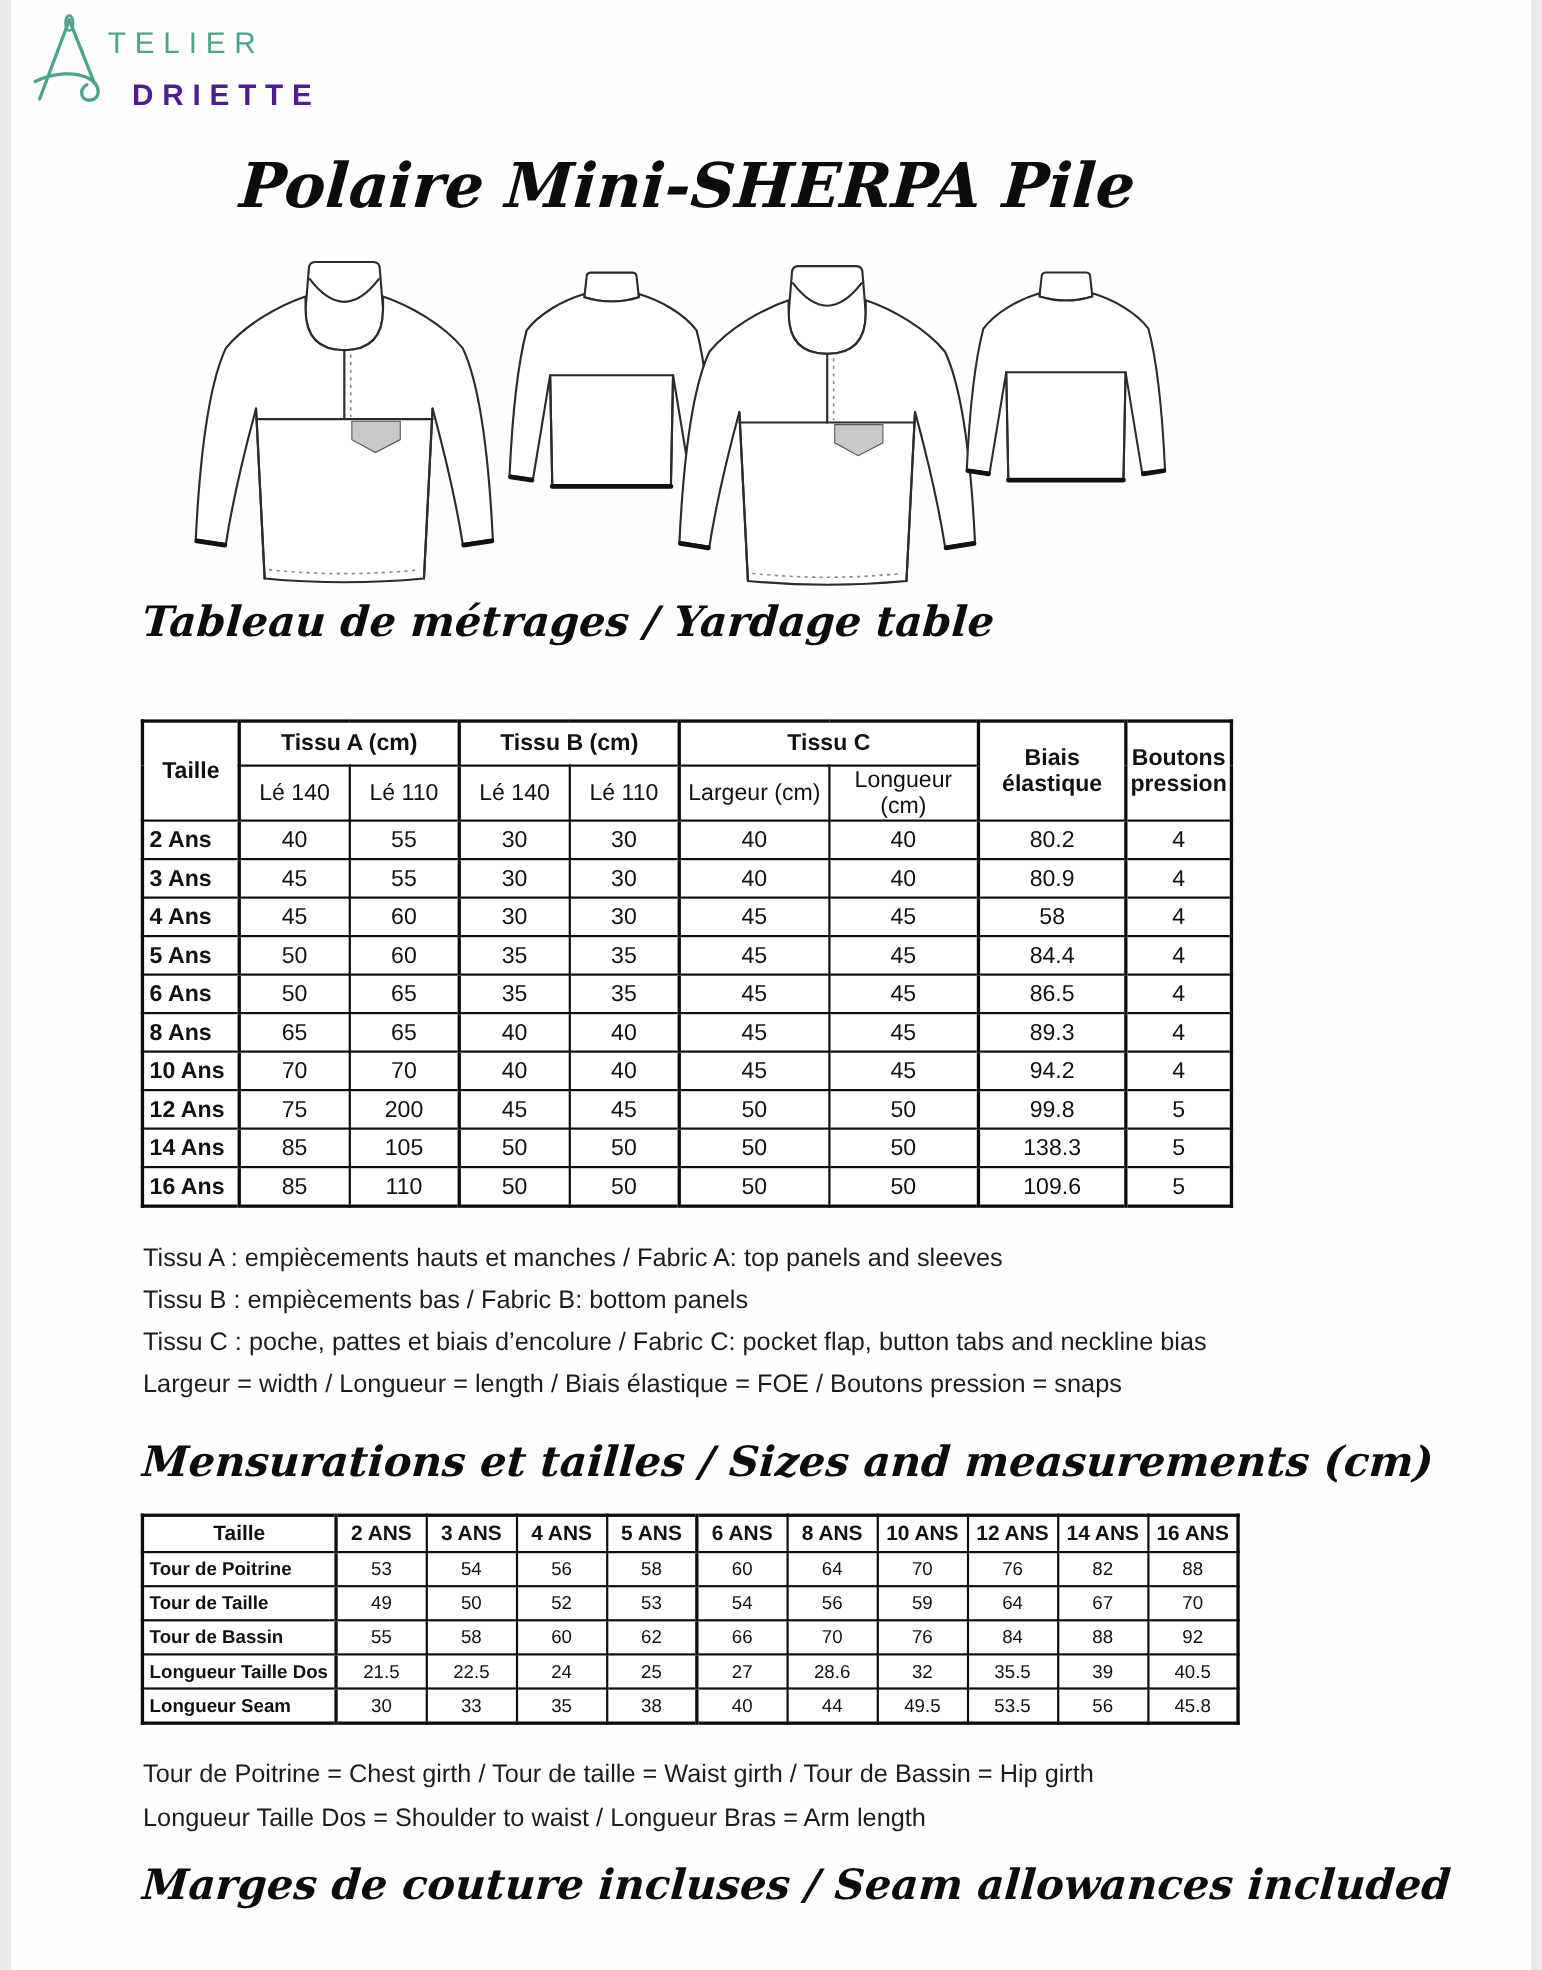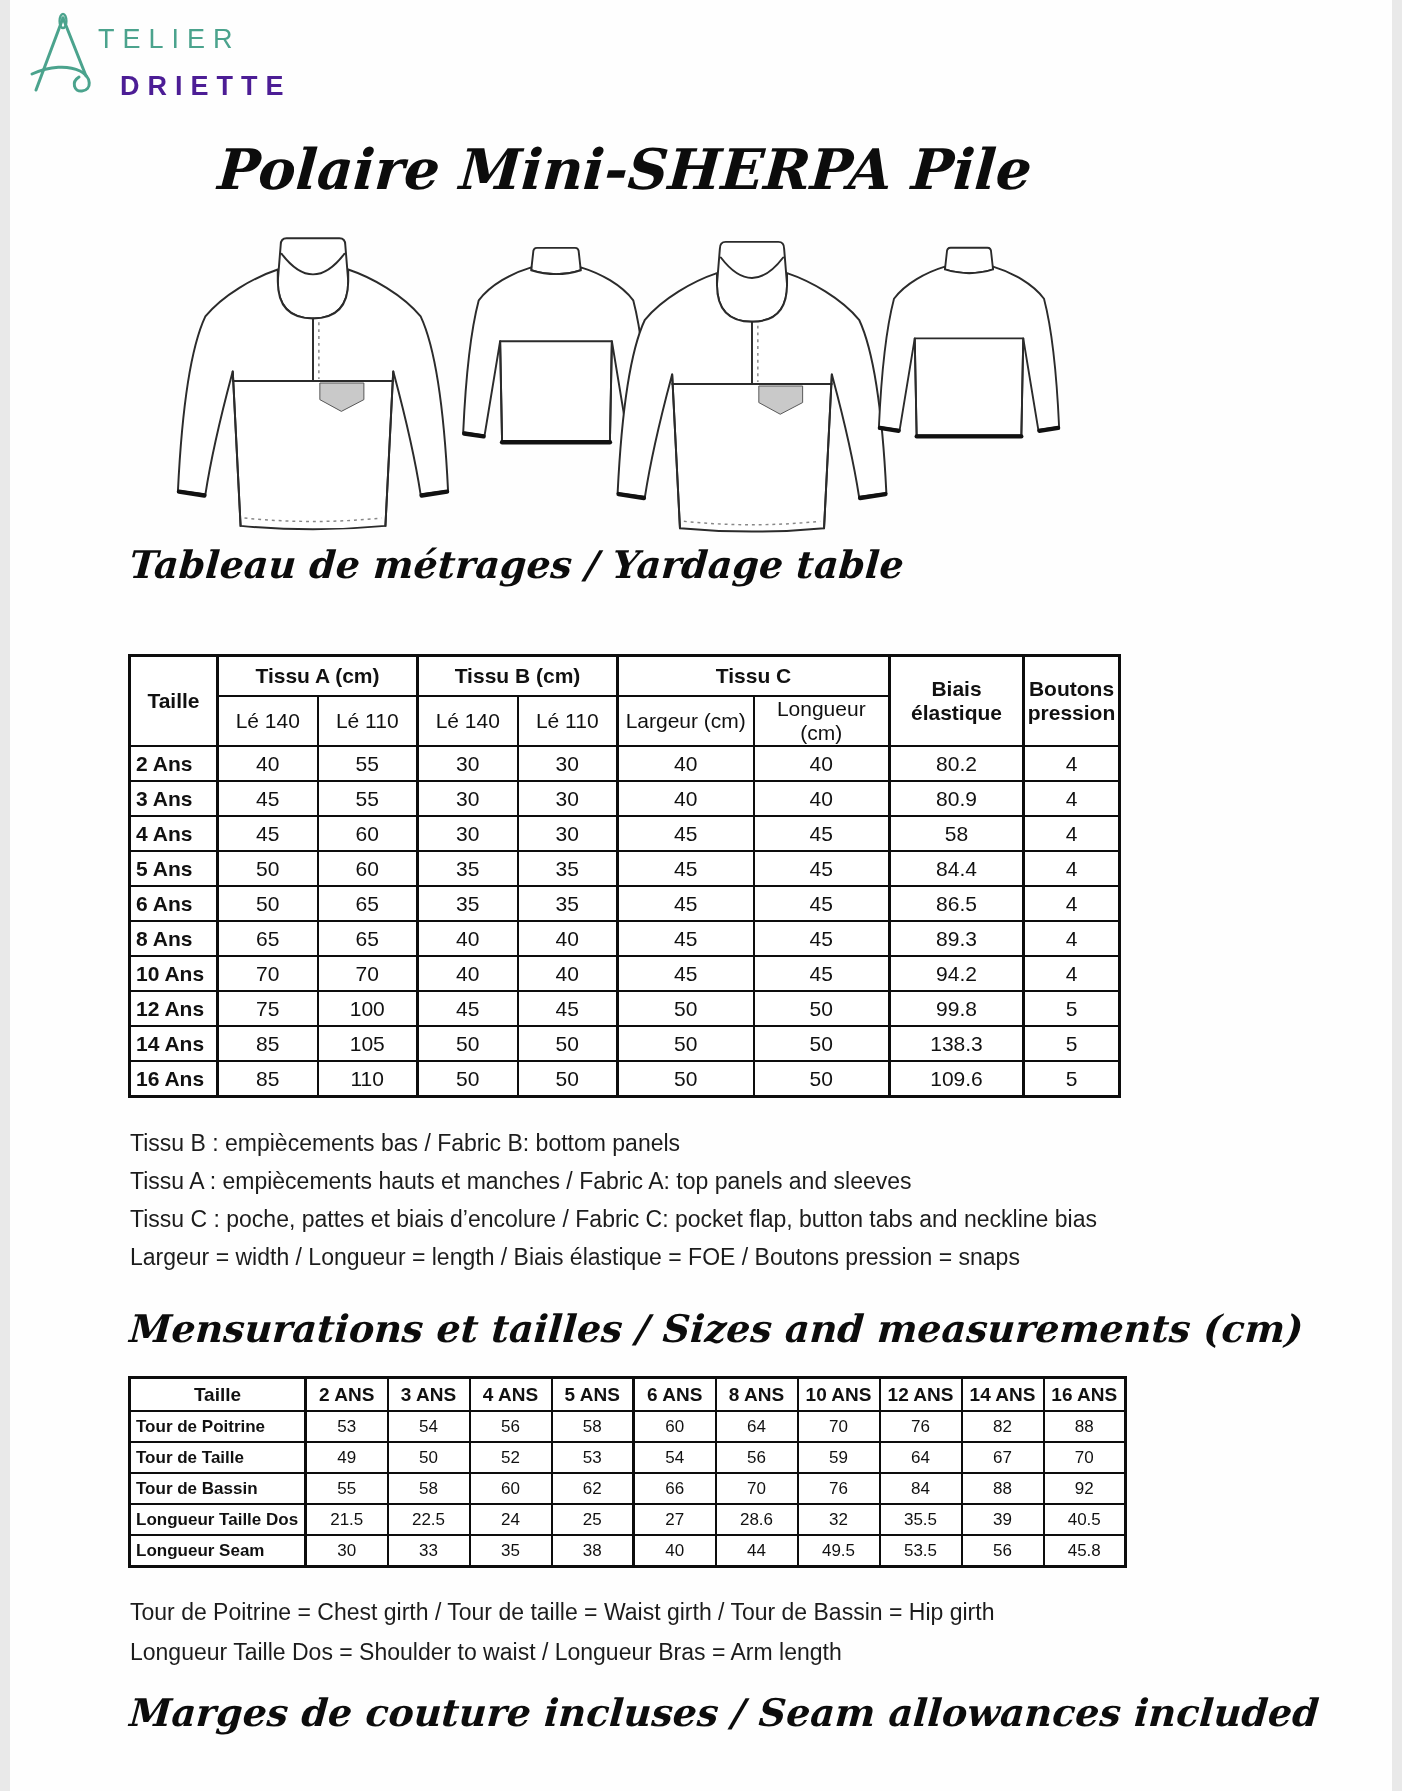--- a/index.html
+++ b/index.html
@@ -236,21 +236,21 @@
           <td>40</td>
           <td class="thick-r">40</td>
           <td>45</td>
           <td class="thick-r">45</td>
           <td class="thick-r">94.2</td>
           <td>4</td>
         </tr>
         <tr>
           <td class="size-cell thick-r">12 Ans</td>
           <td>75</td>
-          <td class="thick-r">100</td>
+          <td class="thick-r">200</td>
           <td>45</td>
           <td class="thick-r">45</td>
           <td>50</td>
           <td class="thick-r">50</td>
           <td class="thick-r">99.8</td>
           <td>5</td>
         </tr>
         <tr>
           <td class="size-cell thick-r">14 Ans</td>
           <td>85</td>
@@ -270,22 +270,22 @@
           <td class="thick-r">50</td>
           <td>50</td>
           <td class="thick-r">50</td>
           <td class="thick-r">109.6</td>
           <td>5</td>
         </tr>
       </tbody>
   </table>
 
   <div class="notes notes-yardage">
+    <p>Tissu A : empiècements hauts et manches / Fabric A: top panels and sleeves</p>
     <p>Tissu B : empiècements bas / Fabric B: bottom panels</p>
-    <p>Tissu A : empiècements hauts et manches / Fabric A: top panels and sleeves</p>
     <p>Tissu C : poche, pattes et biais d’encolure / Fabric C: pocket flap, button tabs and neckline bias</p>
     <p>Largeur = width / Longueur = length / Biais élastique = FOE / Boutons pression = snaps</p>
   </div>
 
   <div class="script h-script h-measure">Mensurations et tailles / Sizes and measurements (cm)</div>
 
   <table class="measure">
     <colgroup>
       <col style="width:176px">
         <col style="width:82px">

